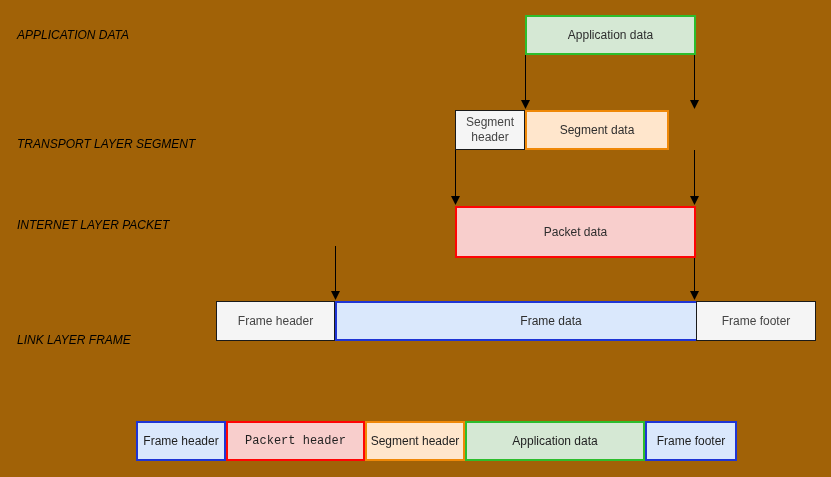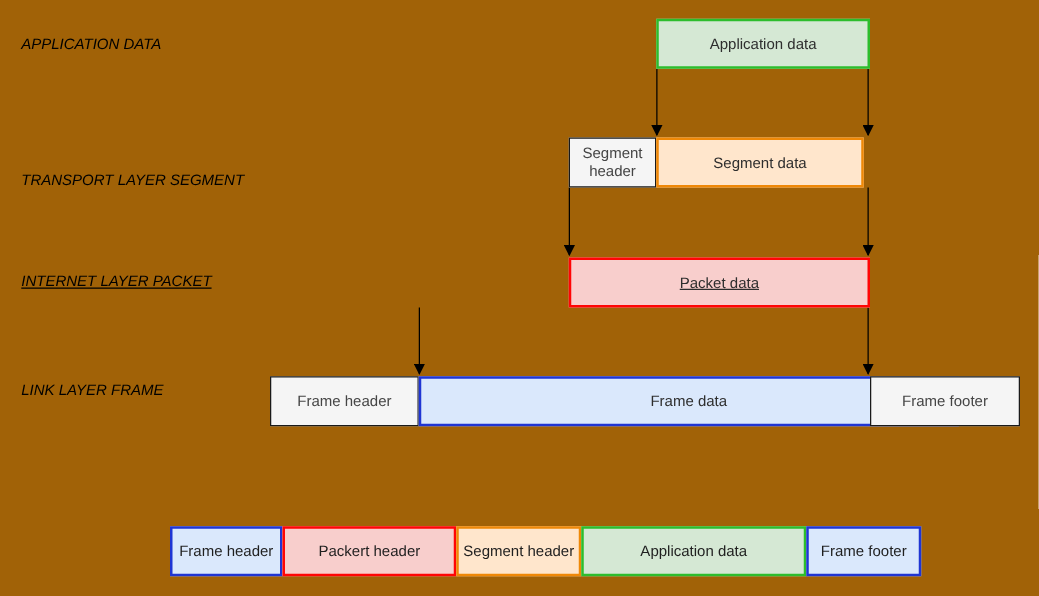--- a/index.html
+++ b/index.html
@@ -13,44 +13,44 @@
   html,body{margin:0;padding:0;background:#ffffff;}
   .canvas{
     position:relative; width:831px; height:477px; background:#a16207;
     font-family:"Liberation Sans","DejaVu Sans",sans-serif; overflow:hidden;
   }
   .arrows{position:absolute; left:0; top:0; width:831px; height:477px; pointer-events:none;}
   .rowlabel{
     position:absolute; left:17px; height:16px; line-height:16px;
     font-size:12px; font-style:italic; color:#000; white-space:nowrap;
   }
-  .rl1{top:27px;} .rl2{top:136px;} .rl3{top:217px;text-decoration:underline;} .rl4{top:304px;}
+  .rl1{top:27px;} .rl2{top:136px;} .rl3{top:217px;} .rl4{top:332px;}
   .box{
     position:absolute; box-sizing:border-box;
     display:flex; align-items:center; justify-content:center; text-align:center;
     font-size:12px; line-height:15px; color:#2e2e2e; padding:0 2px;
   }
   .neutral{background:var(--neutral_fill); border:1px solid var(--neutral_stroke); color:#454545;}
   .green  {background:var(--green_fill);  border:2px solid var(--green_stroke);}
   .orange {background:var(--orange_fill); border:2px solid var(--orange_stroke);}
   .red    {background:var(--red_fill);    border:2px solid var(--red_stroke);}
   .blue   {background:var(--blue_fill);   border:2px solid var(--blue_stroke);}
   
   .b-app   {left:525px; top:15px;  width:171px; height:40px;}
   .b-seg-h {left:455px; top:110px; width:70px;  height:40px;}
-  .b-seg-d {left:525px; top:110px; width:166px; height:40px;}
+  .b-seg-d {left:525px; top:110px; width:144px; height:40px;}
   .b-pkt-h {left:335px; top:206px; width:120px; height:40px;}
-  .b-pkt-d {left:455px; top:206px; width:241px; height:40px;text-decoration:underline;}
+  .b-pkt-d {left:455px; top:206px; width:241px; height:52px;}
   .b-frm-h {left:216px; top:301px; width:119px; height:40px;}
   .b-frm-d {left:335px; top:301px; width:432px; height:40px;}
   .b-frm-f {left:696px; top:301px; width:120px; height:40px;}
   
   .ff{top:421px; height:40px; color:#1f1f1f;}
   .ff-1{left:136px; width:90px;}
-  .ff-2{left:226px; width:139px;}
+  .ff-2{left:226px; width:139px;font-family:Liberation Mono, monospace;}
   .ff-3{left:365px; width:100px;}
   .ff-4{left:465px; width:180px;}
   .ff-5{left:645px; width:92px;}
 </style>
 </head>
 <body>
 
 <div class="canvas">
 
   <svg class="arrows" viewBox="0 0 831 477" xmlns="http://www.w3.org/2000/svg">

